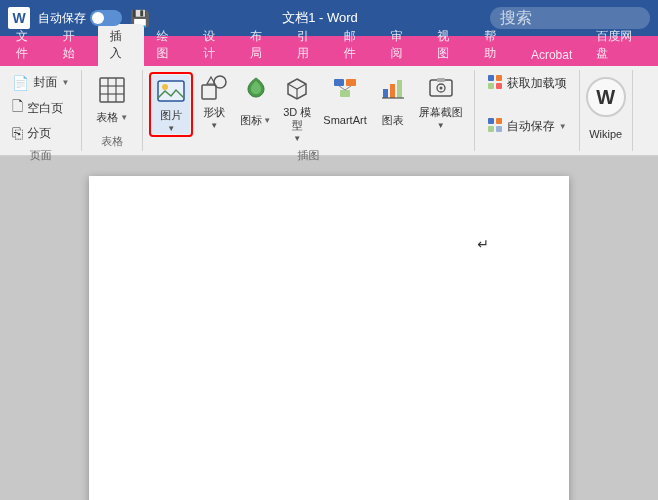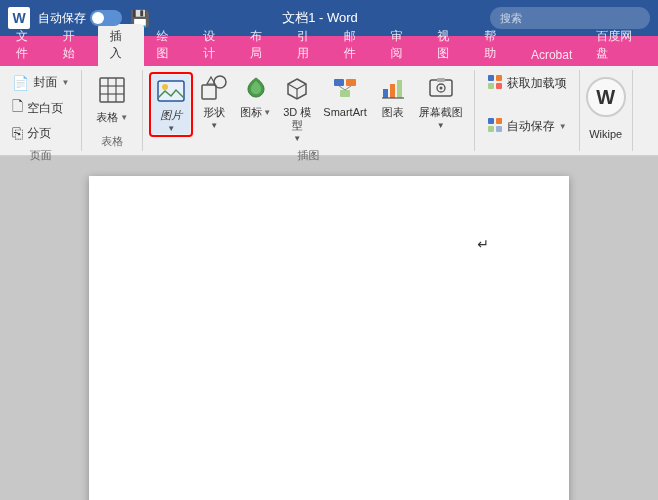--- a/index.html
+++ b/index.html
@@ -70,21 +70,21 @@
       font-size: 13px;
     }
     .title-search {
       width: 160px;
       height: 22px;
       background: rgba(255,255,255,0.2);
       border: none;
       border-radius: 11px;
       color: #5eead4;
       padding: 0 10px;
-      font-size: 11px;
+      font-size: 16px;
     }
     .title-search::placeholder { color: rgba(255,255,255,0.7); }
 
     
     .ribbon-tabs {
       height: 30px;
       background: #ec4899;
       display: flex;
       align-items: flex-end;
       padding: 0 4px;
@@ -141,21 +141,21 @@
 
     .ribbon-btn {
       display: flex;
       flex-direction: column;
       align-items: center;
       justify-content: space-between;
       padding: 3px 5px;
       cursor: pointer;
       border-radius: 3px;
       min-width: 38px;
-      gap: 2px;
+      gap: 10px;
     }
 
     .ribbon-btn-label {
       font-size: 11px;
       color: #333;
       text-align: center;
       line-height: 1.2;
     }
 
     .ribbon-btn-small {
@@ -183,21 +183,20 @@
       cursor: pointer;
       border-radius: 3px;
       gap: 2px;
     }
 
     
     .image-btn-wrapper {
       border: 2px solid red;
       border-radius: 4px;
       padding: 1px;
-      font-style: italic;
     }
 
     
     .doc-area {
       flex: 1;
       background: #c8c8c8;
       display: flex;
       justify-content: center;
       padding-top: 20px;
       height: calc(500px - 36px - 30px - 90px);

